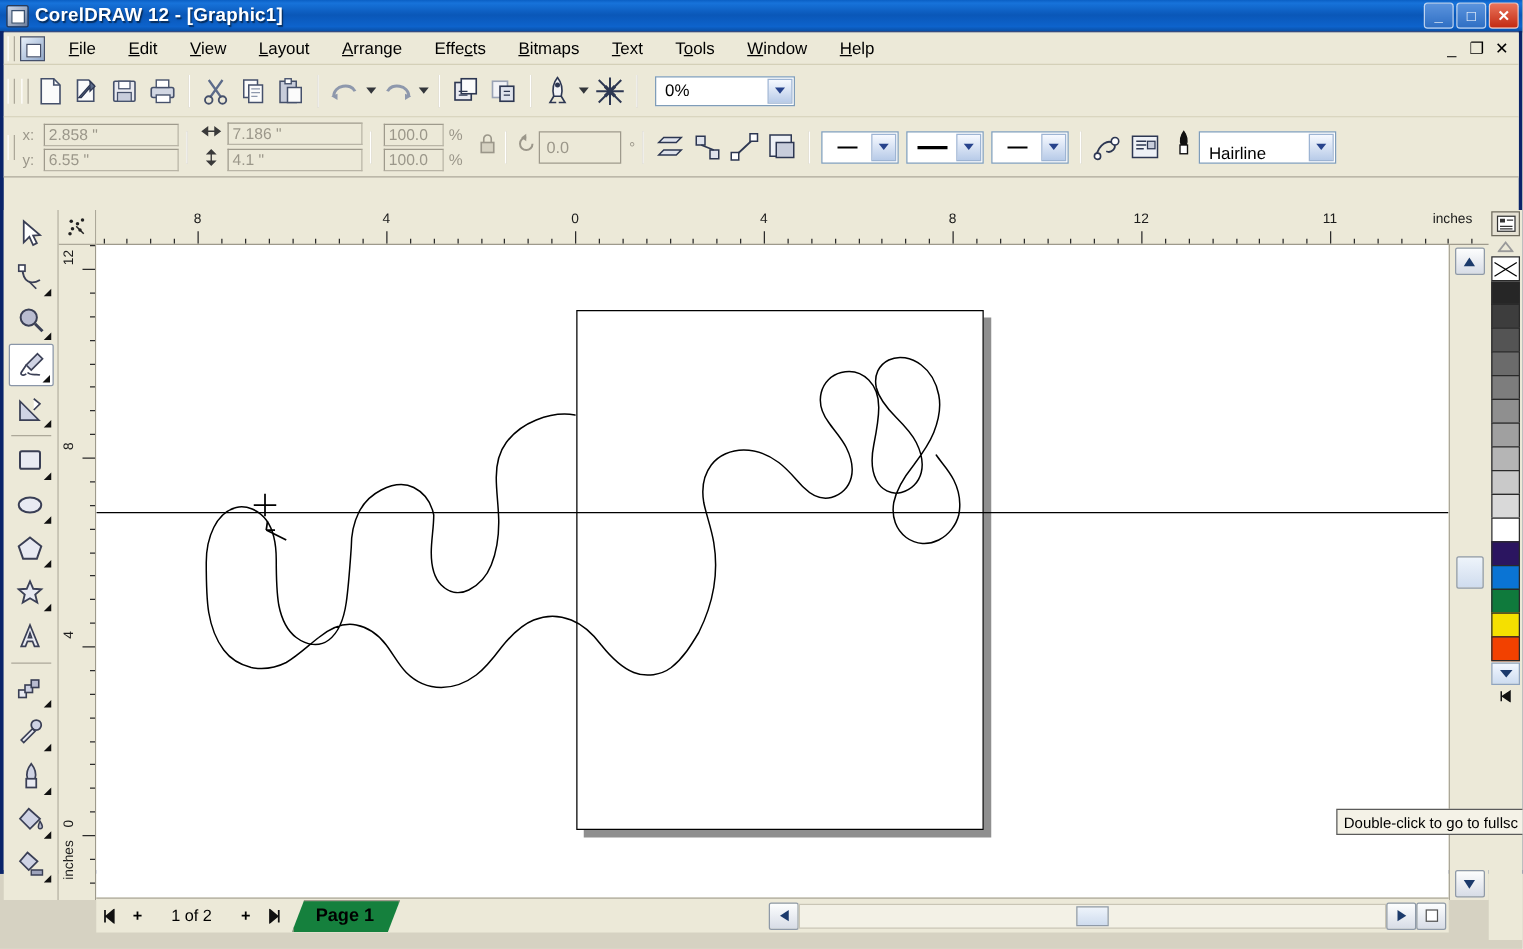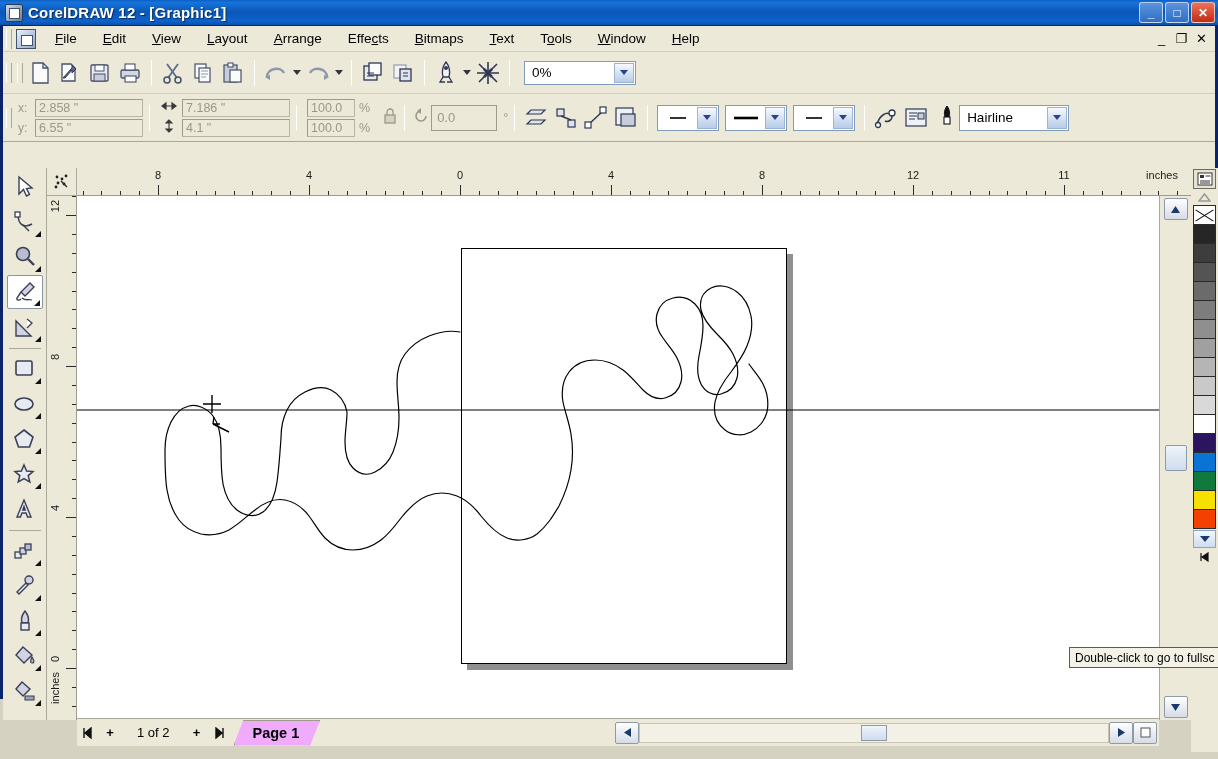--- a/index.html
+++ b/index.html
@@ -134,21 +134,21 @@
   .line-dd .sample { flex: 1; display:flex; align-items:center; justify-content:center; }
   .line-dd .arrow {
     width: 20px; height: 22px; background: linear-gradient(180deg,#f6f9ff,#b8cbe8);
     border: 1px solid #9db4d3; margin-right:1px;
     display:flex; align-items:center; justify-content:center;
   }
   .line-dd .arrow:after { content:""; border-left:4px solid transparent; border-right:4px solid transparent;
                           border-top:5px solid #27438c; }
   #hairline {
     width: 110px; height: 26px; background: #fff; border: 1px solid #7f9db9;
-    display:flex; align-items:center; position:relative; flex:none; margin-left: 4px;
+    display:flex; align-items:flex-end; position:relative; flex:none; margin-left: 4px;
   }
   #hairline .hv { font-size: 13.5px; padding-left: 7px; }
   #hairline .arrow {
     position:absolute; right:1px; top:1px; width:20px; height:22px;
     background: linear-gradient(180deg,#f6f9ff,#b8cbe8); border:1px solid #9db4d3;
     display:flex; align-items:center; justify-content:center;
   }
   #hairline .arrow:after { content:""; border-left:4px solid transparent; border-right:4px solid transparent;
                            border-top:5px solid #27438c; }
 
@@ -257,21 +257,21 @@
   #pagebar {
     position: absolute; left: 74px; top: 718px; width: 1082px; height: 28px;
     background: #ece9d8; border-top: 1px solid #aca899;
     display: flex; align-items: center;
   }
   .nav-btn { width: 22px; height: 20px; display:flex; align-items:center; justify-content:center;
              font-size: 13px; font-weight: bold; }
   .nav-txt { font-size: 13px; padding: 0 16px; white-space: nowrap; }
   #pagetab {
     height: 26px; margin-left: 4px; padding: 0 20px 0 18px;
-    background: #f0abfc; border: 1px solid #9e9a8c; border-bottom: none;
+    background: #15803d; border: 1px solid #9e9a8c; border-bottom: none;
     font-size: 14.5px; font-weight: bold;
     display:flex; align-items:center;
     clip-path: polygon(10px 0, 100% 0, calc(100% - 10px) 100%, 0 100%);
   }
   #hscroll {
     margin-left: auto; display: flex; align-items: center; height: 24px; padding-right: 2px;
   }
   .hs-track {
     width: 470px; height: 20px; background: #f3f1e6;
     border: 1px solid #c9c5b5; display:flex; align-items:center; justify-content:center;

